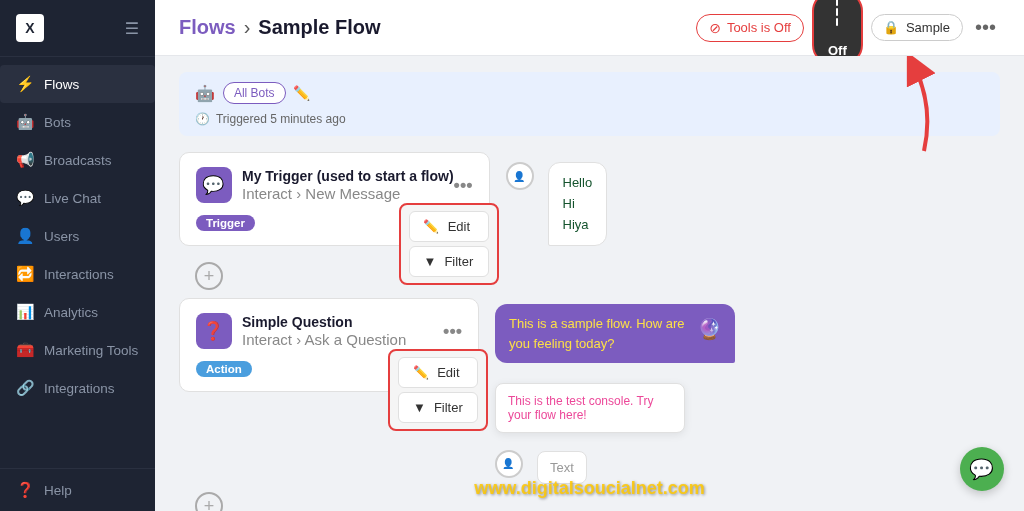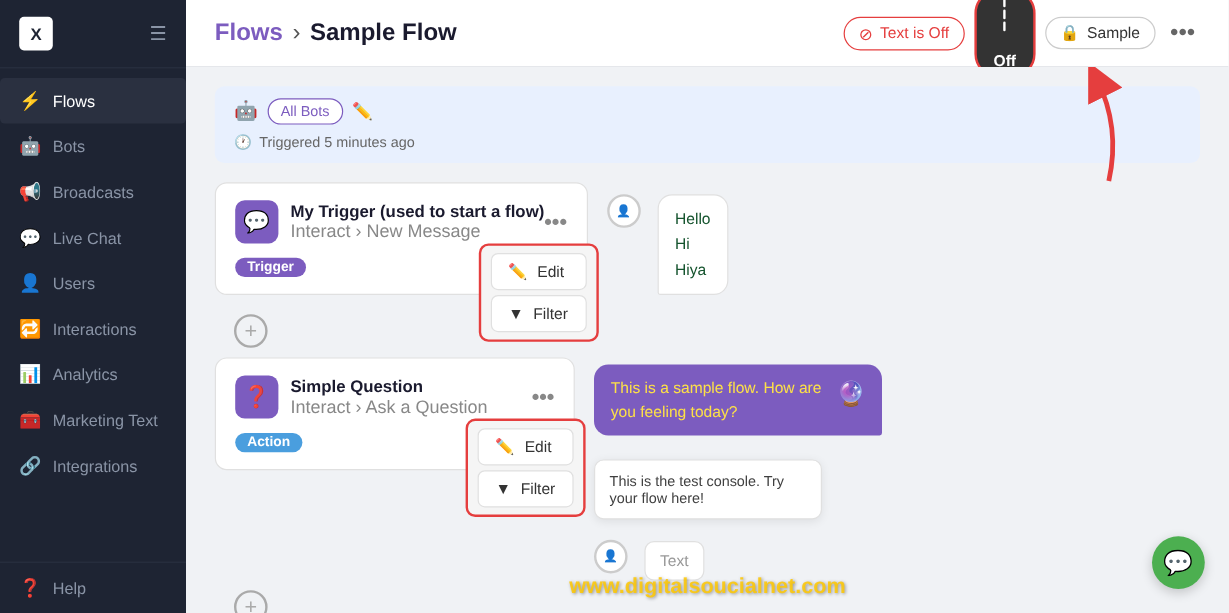--- a/index.html
+++ b/index.html
@@ -254,21 +254,21 @@
       margin-right: 6px;
       background: #fff;
     }
     .chat-sent-row { display: flex; justify-content: flex-end; margin-bottom: 10px; }
 
     .test-console {
       background: #fff;
       border: 1px solid #e0e0e0;
       border-radius: 8px;
       padding: 10px 12px;
-      font-size: 12px; color: #404040;
+      font-size: 12px; color: #ec4899;
       max-width: 190px;
       margin-top: 4px;
       box-shadow: 0 2px 8px rgba(0,0,0,0.08);
     }
 
     
     .chat-fab {
       position: absolute;
       bottom: 20px;
       right: 20px;
@@ -329,21 +329,21 @@
     <div class="nav-item">
       <span class="nav-icon">🔁</span>
       <span>Interactions</span>
     </div>
     <div class="nav-item">
       <span class="nav-icon">📊</span>
       <span>Analytics</span>
     </div>
     <div class="nav-item">
       <span class="nav-icon">🧰</span>
-      <span>Marketing Text</span>
+      <span>Marketing Tools</span>
     </div>
     <div class="nav-item">
       <span class="nav-icon">🔗</span>
       <span>Integrations</span>
     </div>
   </nav>
   <div class="sidebar-footer">
     <div class="help-item">
       <span class="nav-icon">❓</span>
       <span>Help</span>
@@ -355,21 +355,21 @@
 
   <div class="header">
     <div class="breadcrumb">
       <span class="breadcrumb-flows">Flows</span>
       <span class="breadcrumb-sep">›</span>
       <span class="breadcrumb-current">Sample Flow</span>
     </div>
     <div class="header-actions">
       <div class="flow-off-badge">
         <span style="font-size:14px;">⊘</span>
-        <span>Text is Off</span>
+        <span>Tools is Off</span>
       </div>
       <button class="toggle-btn">
         <div class="toggle-lines">
           <div class="toggle-line"></div>
           <div class="toggle-line"></div>
           <div class="toggle-line"></div>
         </div>
         <span>Off</span>
       </button>
       <button class="private-btn">

